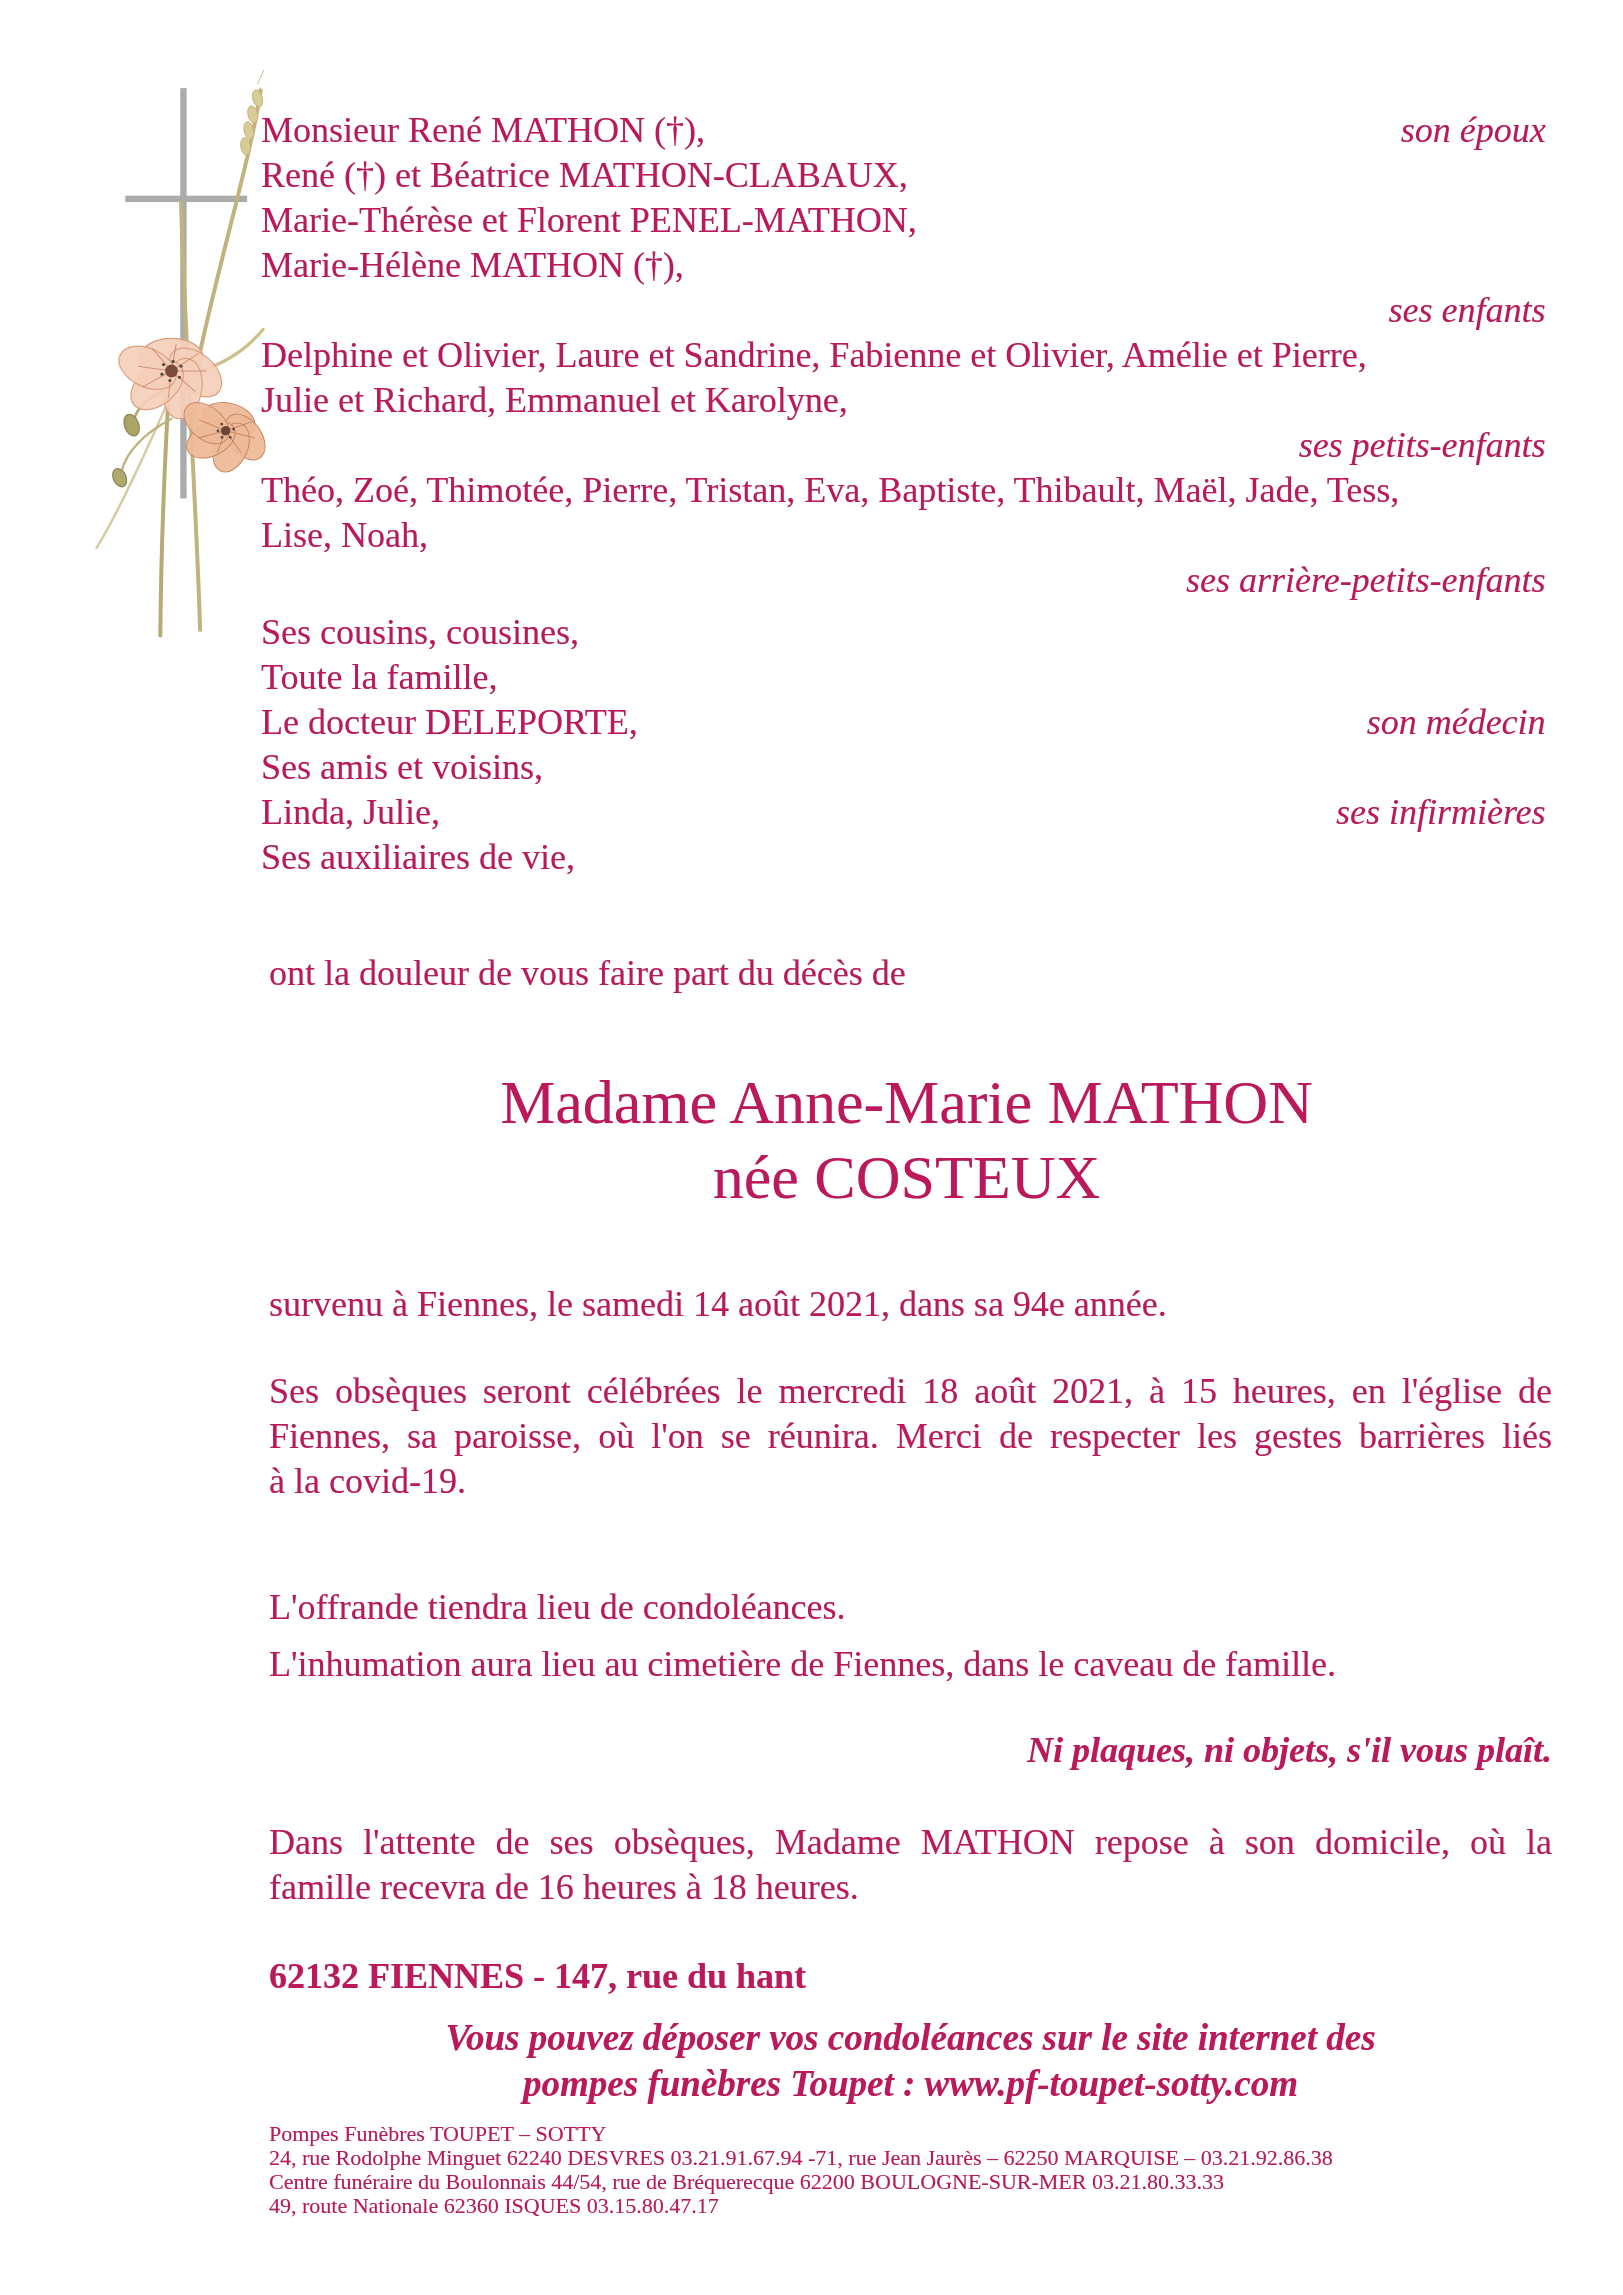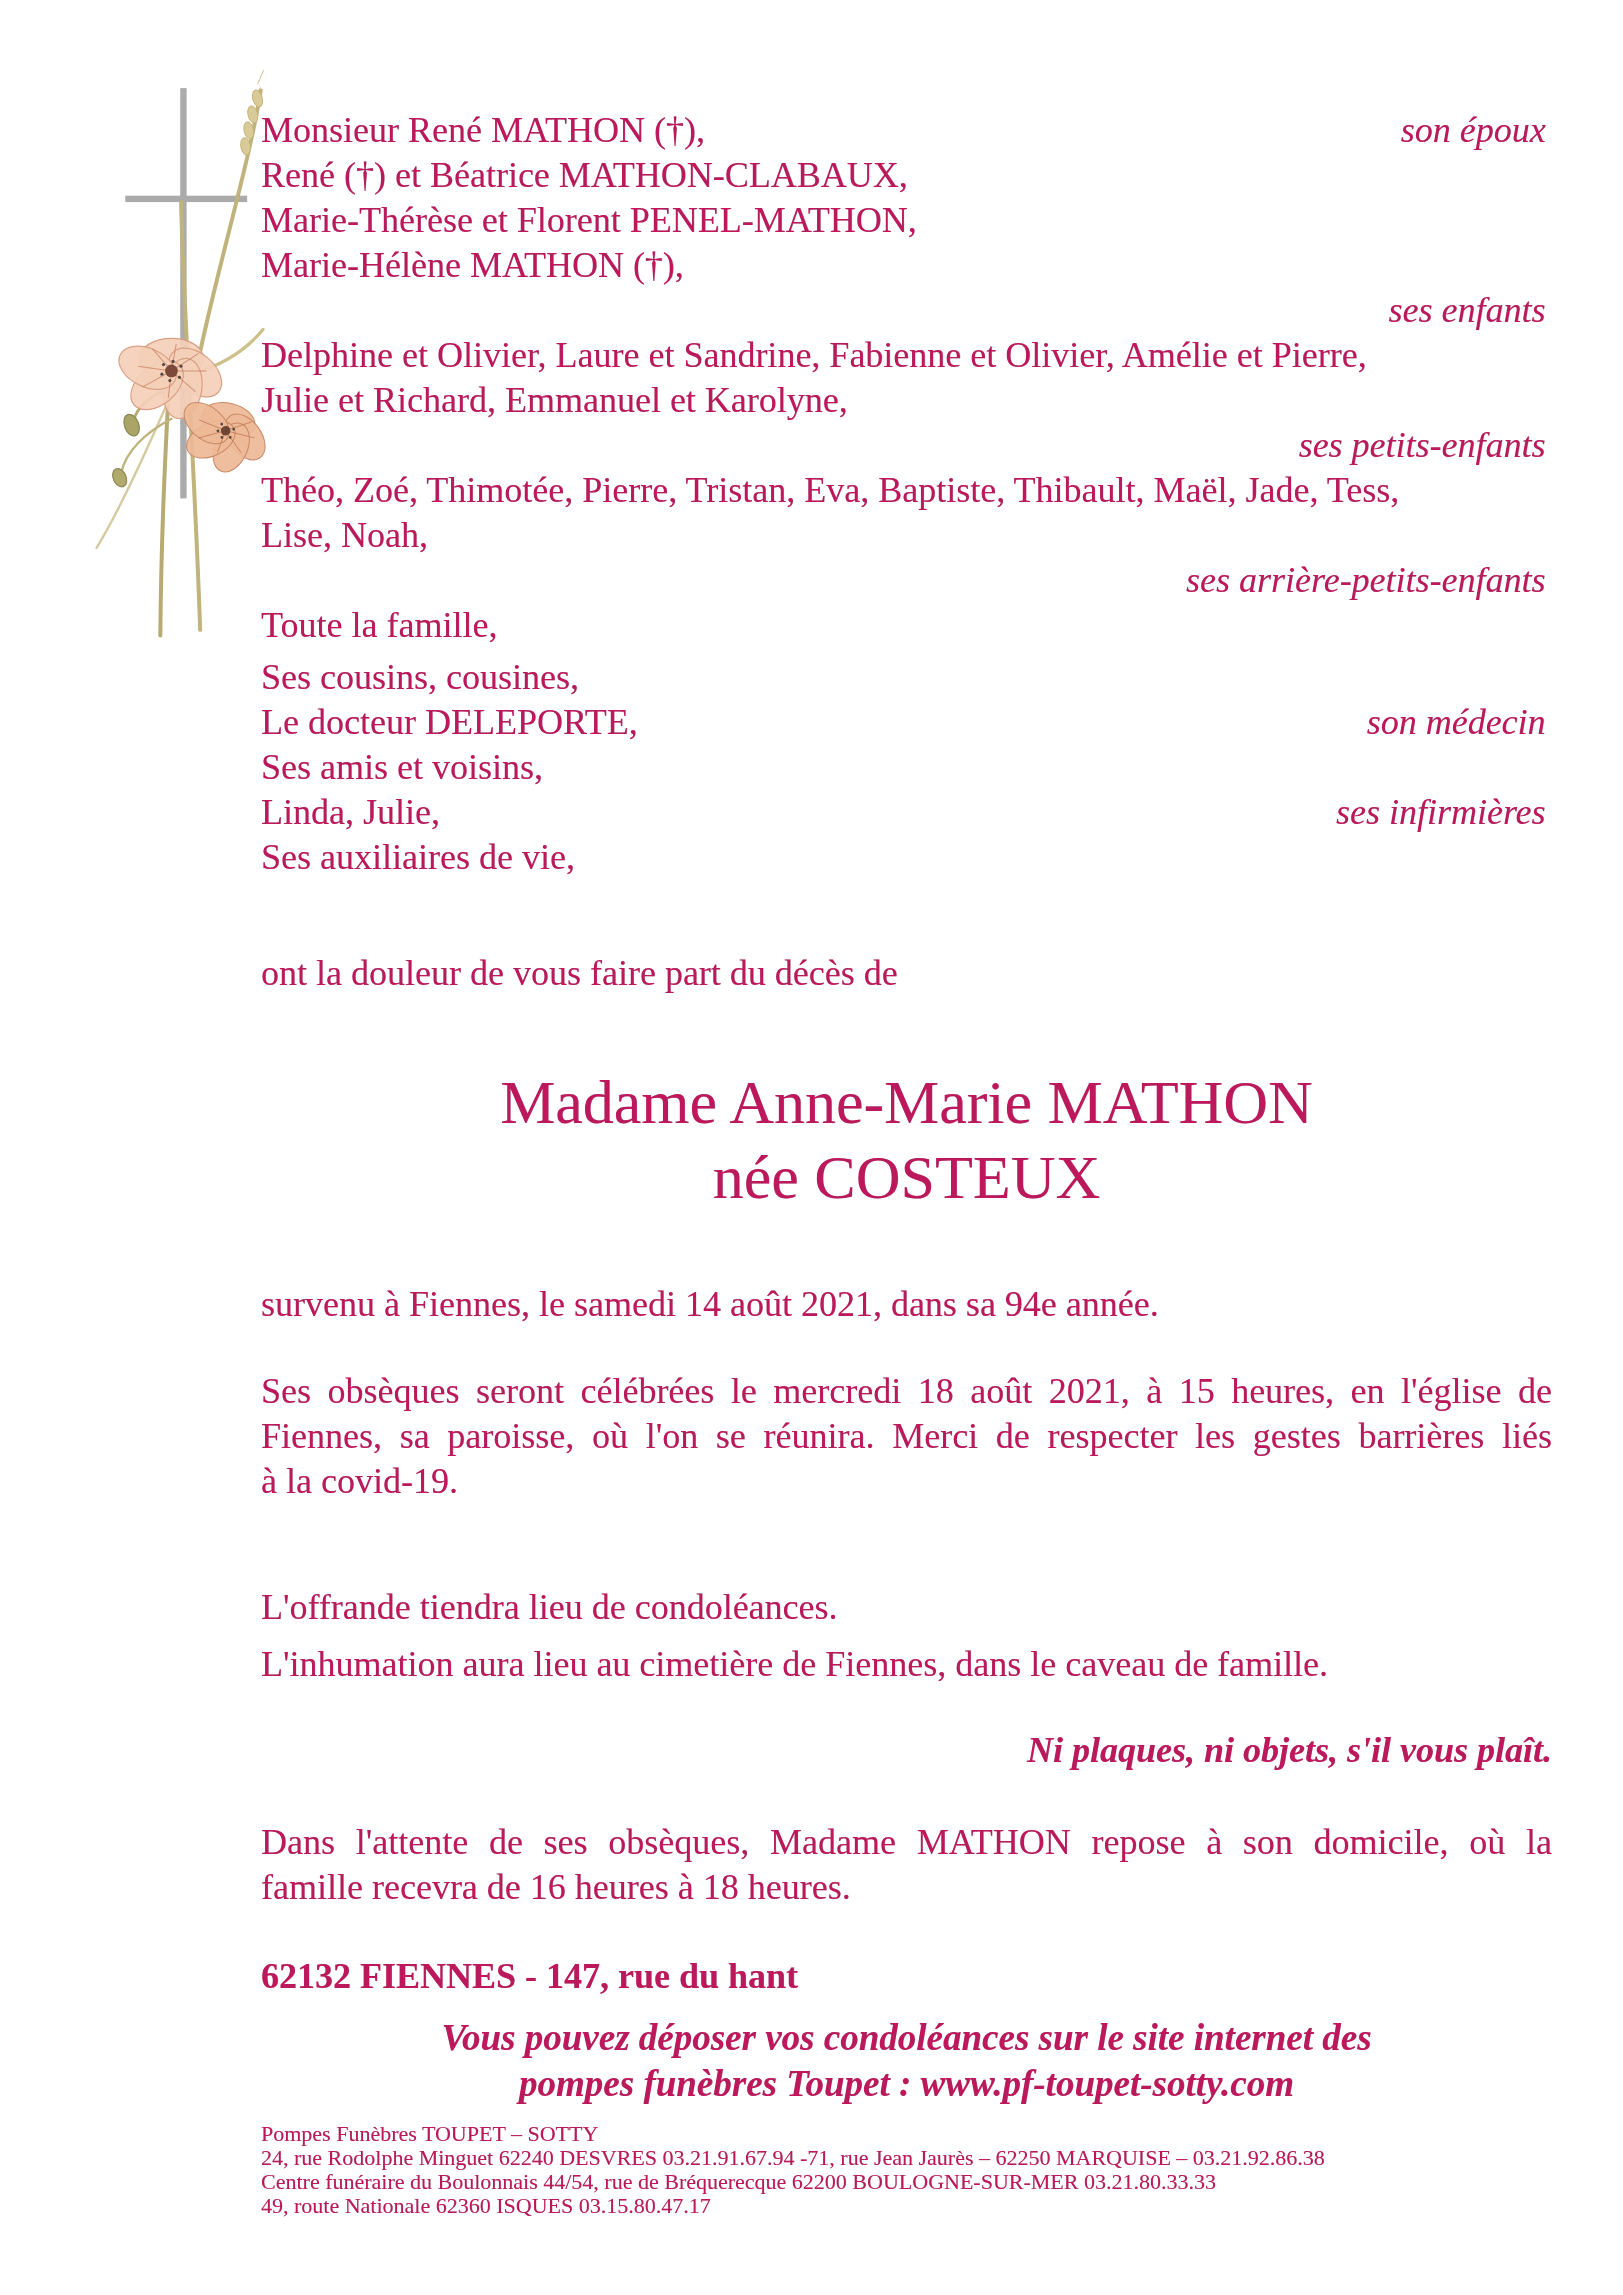--- a/index.html
+++ b/index.html
@@ -6,21 +6,21 @@
   .page{
     position:relative;width:1624px;height:2295px;background:#ffffff;
     font-family:"Liberation Serif", serif;color:#be185d;overflow:hidden;
     text-shadow:0.3px 0.3px 0.6px rgba(50,50,50,0.35);
   }
   .floral{position:absolute;left:44px;top:68px;width:239px;height:582px;}
   .family-list{position:absolute;top:108px;left:261px;right:72px;}
   .frow{position:relative;height:45px;line-height:45px;font-size:36px;white-space:nowrap;}
   .frow .rel{position:absolute;right:6.4px;top:0;font-style:italic;}
   .gap-before{margin-top:7.2px;}
-  .blk{position:absolute;left:261px;right:72px;font-size:36px;line-height:45px;}
+  .blk{position:absolute;left:269px;right:72px;font-size:36px;line-height:45px;}
   .jline{text-align:justify;text-align-last:justify;}
   .jlast{text-align:justify;text-align-last:left;}
   .title-blk{position:absolute;left:261px;right:72px;top:1065px;text-align:center;
     font-weight:normal;font-size:62px;line-height:75px;}
   .request-blk{top:1728px;text-align:right;font-weight:bold;font-style:italic;}
   .addr-blk{top:1954px;font-weight:bold;}
   .website-blk{top:2015px;text-align:center;font-weight:bold;font-style:italic;
     font-size:37px;line-height:46px;}
   .footer-blk{top:2122px;text-align:left;font-size:22px;line-height:24px;
     text-shadow:0.2px 0.2px 0.4px rgba(60,60,60,0.35);}
@@ -116,22 +116,22 @@
     <div class="frow"><span>René (†) et Béatrice MATHON-CLABAUX,</span><span class="rel"></span></div>
     <div class="frow"><span>Marie-Thérèse et Florent PENEL-MATHON,</span><span class="rel"></span></div>
     <div class="frow"><span>Marie-Hélène MATHON (†),</span><span class="rel"></span></div>
     <div class="frow"><span></span><span class="rel">ses enfants</span></div>
     <div class="frow"><span>Delphine et Olivier, Laure et Sandrine, Fabienne et Olivier, Amélie et Pierre,</span><span class="rel"></span></div>
     <div class="frow"><span>Julie et Richard, Emmanuel et Karolyne,</span><span class="rel"></span></div>
     <div class="frow"><span></span><span class="rel">ses petits-enfants</span></div>
     <div class="frow"><span>Théo, Zoé, Thimotée, Pierre, Tristan, Eva, Baptiste, Thibault, Maël, Jade, Tess,</span><span class="rel"></span></div>
     <div class="frow"><span>Lise, Noah,</span><span class="rel"></span></div>
     <div class="frow"><span></span><span class="rel">ses arrière-petits-enfants</span></div>
+    <div class="frow gap-before"><span>Ses cousins, cousines,</span><span class="rel"></span></div>
     <div class="frow"><span>Toute la famille,</span><span class="rel"></span></div>
-    <div class="frow gap-before"><span>Ses cousins, cousines,</span><span class="rel"></span></div>
     <div class="frow"><span>Le docteur DELEPORTE,</span><span class="rel">son médecin</span></div>
     <div class="frow"><span>Ses amis et voisins,</span><span class="rel"></span></div>
     <div class="frow"><span>Linda, Julie,</span><span class="rel">ses infirmières</span></div>
     <div class="frow"><span>Ses auxiliaires de vie,</span><span class="rel"></span></div>
   </div>
 
   <div class="blk" style="top:951px;">ont la douleur de vous faire part du décès de</div>
 
   <div class="title-blk">
     <div>Madame Anne-Marie MATHON</div>

